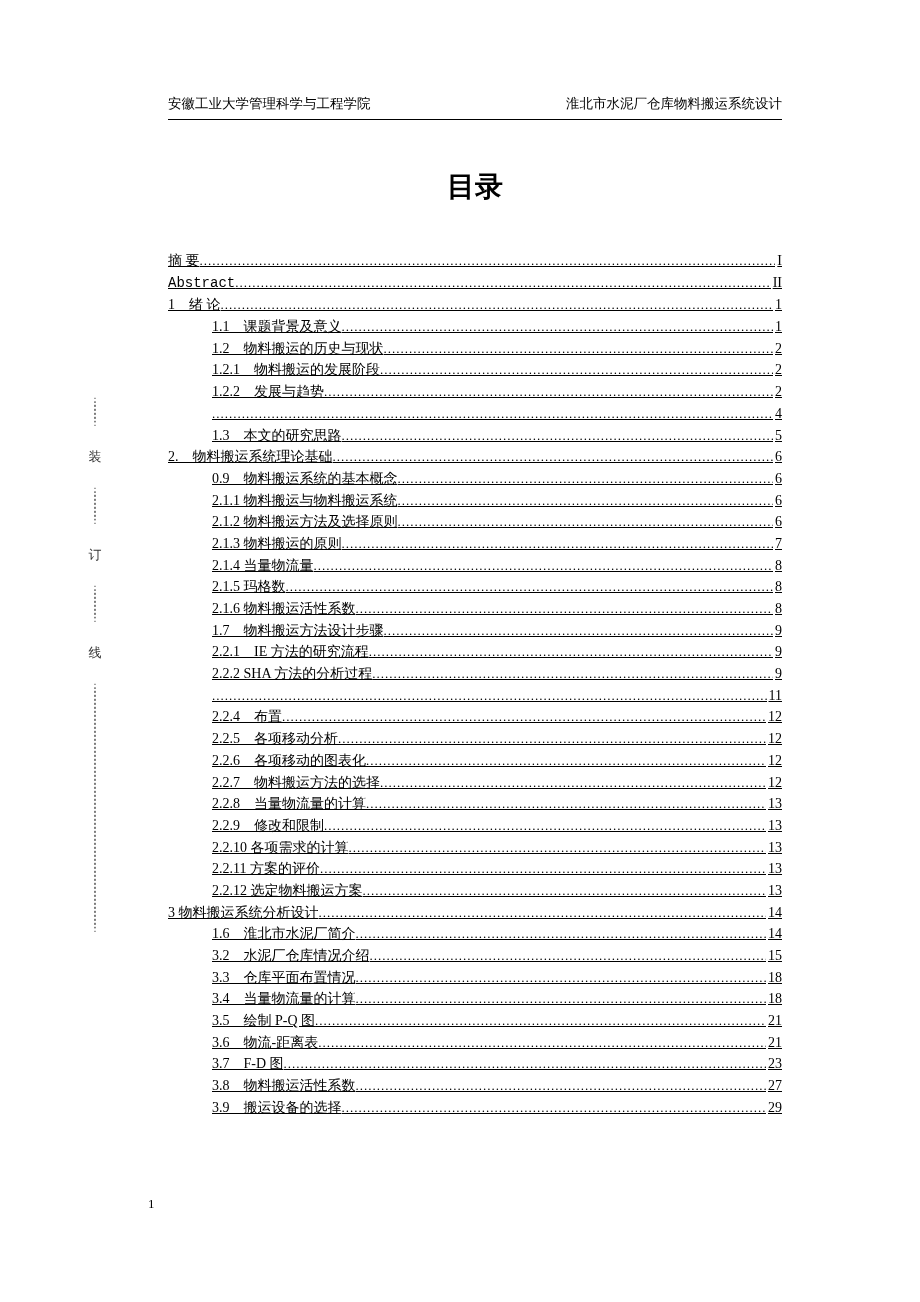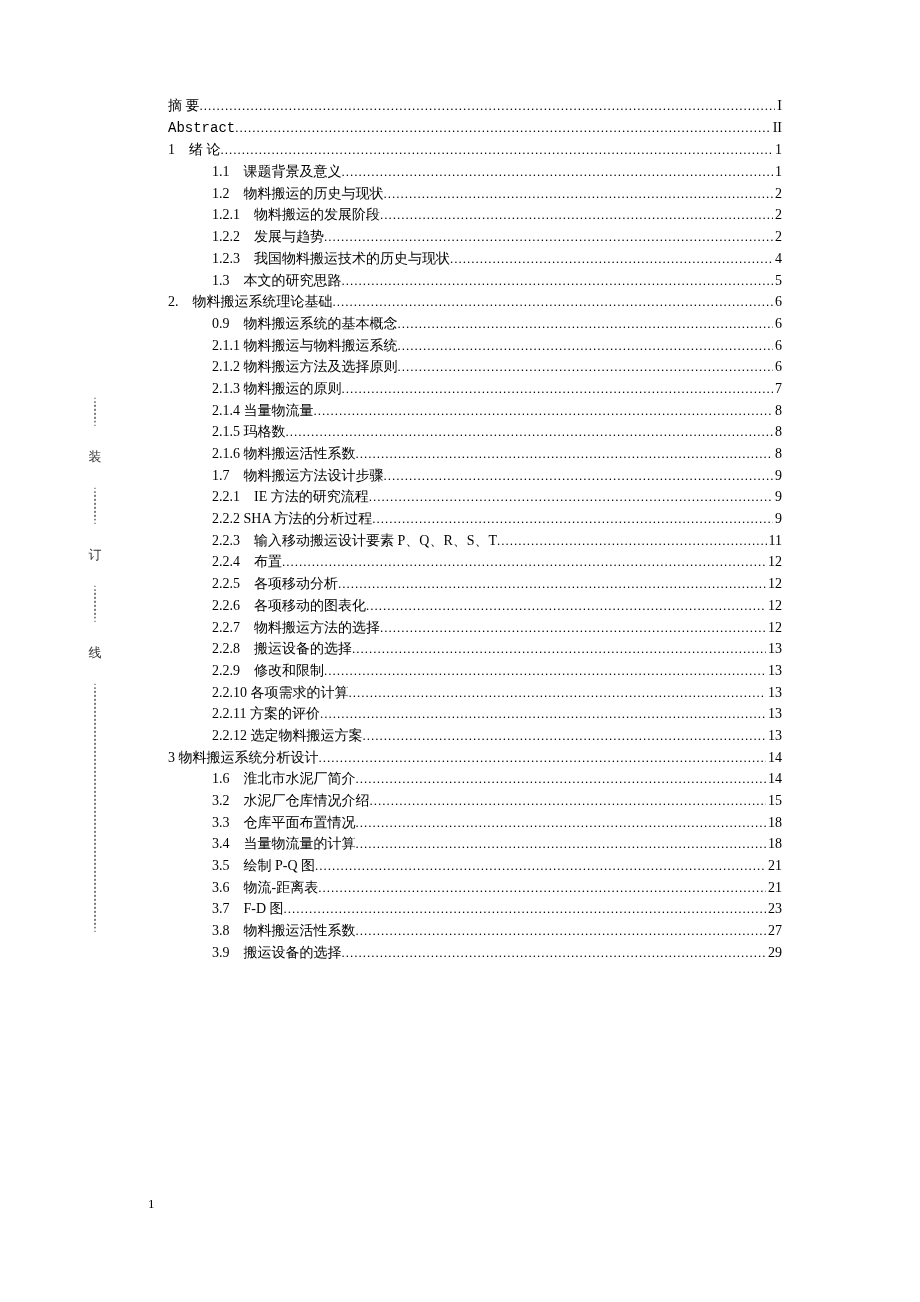--- a/index.html
+++ b/index.html
@@ -25,20 +25,21 @@
     .title {
       text-align: center;
       font-size: 28px;
       font-weight: bold;
       margin-bottom: 44px;
       font-family: "SimHei", "黑体", sans-serif;
     }
     .toc {
       font-size: 14px;
       line-height: 1.55;
+      text-decoration: underline;
     }
     .toc-row {
       display: flex;
       align-items: baseline;
       white-space: nowrap;
     }
     .toc-text { flex: 0 0 auto; }
     .toc-dots {
       flex: 1 1 auto;
       overflow: hidden;
@@ -75,21 +76,26 @@
   <div class="dots">⋮<br>⋮<br>⋮<br>⋮<br>⋮<br>⋮</div>
   <div class="char">装</div>
   <div class="dots">⋮<br>⋮<br>⋮<br>⋮<br>⋮<br>⋮<br>⋮<br>⋮</div>
   <div class="char">订</div>
   <div class="dots">⋮<br>⋮<br>⋮<br>⋮<br>⋮<br>⋮<br>⋮<br>⋮</div>
   <div class="char">线</div>
   <div class="dots">⋮<br>⋮<br>⋮<br>⋮<br>⋮<br>⋮<br>⋮<br>⋮<br>⋮<br>⋮<br>⋮<br>⋮<br>⋮<br>⋮<br>⋮<br>⋮<br>⋮<br>⋮<br>⋮<br>⋮<br>⋮<br>⋮<br>⋮<br>⋮<br>⋮<br>⋮<br>⋮<br>⋮<br>⋮<br>⋮<br>⋮<br>⋮<br>⋮<br>⋮<br>⋮<br>⋮<br>⋮<br>⋮<br>⋮<br>⋮<br>⋮<br>⋮<br>⋮<br>⋮<br>⋮<br>⋮<br>⋮<br>⋮<br>⋮<br>⋮<br>⋮<br>⋮<br>⋮<br>⋮<br>⋮<br>⋮<br>⋮<br>⋮<br>⋮<br>⋮<br>⋮</div>
 </div>
 
 <div class="page">
-
+  <div class="header">
+    <span>安徽工业大学管理科学与工程学院</span>
+    <span>淮北市水泥厂仓库物料搬运系统设计</span>
+  </div>
+
+  <div class="title">目录</div>
 
   <div class="toc" id="toc">
       <div class="toc-row indent-0">
         <span class="toc-text">摘 要</span>
         <span class="toc-dots">............................................................................................................................................................................................................................................................................................................</span>
         <span class="toc-page">I</span>
       </div>
       <div class="toc-row indent-0">
         <span class="toc-text mono">Abstract</span>
         <span class="toc-dots">............................................................................................................................................................................................................................................................................................................</span>
@@ -114,21 +120,20 @@
         <span class="toc-text">1.2.1　物料搬运的发展阶段</span>
         <span class="toc-dots">............................................................................................................................................................................................................................................................................................................</span>
         <span class="toc-page">2</span>
       </div>
       <div class="toc-row indent-2">
         <span class="toc-text">1.2.2　发展与趋势</span>
         <span class="toc-dots">............................................................................................................................................................................................................................................................................................................</span>
         <span class="toc-page">2</span>
       </div>
       <div class="toc-row indent-2">
-        <span class="toc-text">1.2.3　我国物料搬运技术的历史与现状</span>
         <span class="toc-dots">............................................................................................................................................................................................................................................................................................................</span>
         <span class="toc-page">4</span>
       </div>
       <div class="toc-row indent-1">
         <span class="toc-text">1.3　本文的研究思路 </span>
         <span class="toc-dots">............................................................................................................................................................................................................................................................................................................</span>
         <span class="toc-page">5</span>
       </div>
       <div class="toc-row indent-0">
         <span class="toc-text">2.　物料搬运系统理论基础</span>
@@ -179,21 +184,20 @@
         <span class="toc-text">2.2.1　IE 方法的研究流程 </span>
         <span class="toc-dots">............................................................................................................................................................................................................................................................................................................</span>
         <span class="toc-page">9</span>
       </div>
       <div class="toc-row indent-2">
         <span class="toc-text">2.2.2 SHA 方法的分析过程</span>
         <span class="toc-dots">............................................................................................................................................................................................................................................................................................................</span>
         <span class="toc-page">9</span>
       </div>
       <div class="toc-row indent-2">
-        <span class="toc-text">2.2.3　输入移动搬运设计要素 P、Q、R、S、T </span>
         <span class="toc-dots">............................................................................................................................................................................................................................................................................................................</span>
         <span class="toc-page">11</span>
       </div>
       <div class="toc-row indent-2">
         <span class="toc-text">2.2.4　布置</span>
         <span class="toc-dots">............................................................................................................................................................................................................................................................................................................</span>
         <span class="toc-page">12</span>
       </div>
       <div class="toc-row indent-2">
         <span class="toc-text">2.2.5　各项移动分析</span>
@@ -204,21 +208,21 @@
         <span class="toc-text">2.2.6　各项移动的图表化</span>
         <span class="toc-dots">............................................................................................................................................................................................................................................................................................................</span>
         <span class="toc-page">12</span>
       </div>
       <div class="toc-row indent-2">
         <span class="toc-text">2.2.7　物料搬运方法的选择</span>
         <span class="toc-dots">............................................................................................................................................................................................................................................................................................................</span>
         <span class="toc-page">12</span>
       </div>
       <div class="toc-row indent-2">
-        <span class="toc-text">2.2.8　搬运设备的选择</span>
+        <span class="toc-text">2.2.8　当量物流量的计算</span>
         <span class="toc-dots">............................................................................................................................................................................................................................................................................................................</span>
         <span class="toc-page">13</span>
       </div>
       <div class="toc-row indent-2">
         <span class="toc-text">2.2.9　修改和限制</span>
         <span class="toc-dots">............................................................................................................................................................................................................................................................................................................</span>
         <span class="toc-page">13</span>
       </div>
       <div class="toc-row indent-2">
         <span class="toc-text">2.2.10 各项需求的计算 </span>

